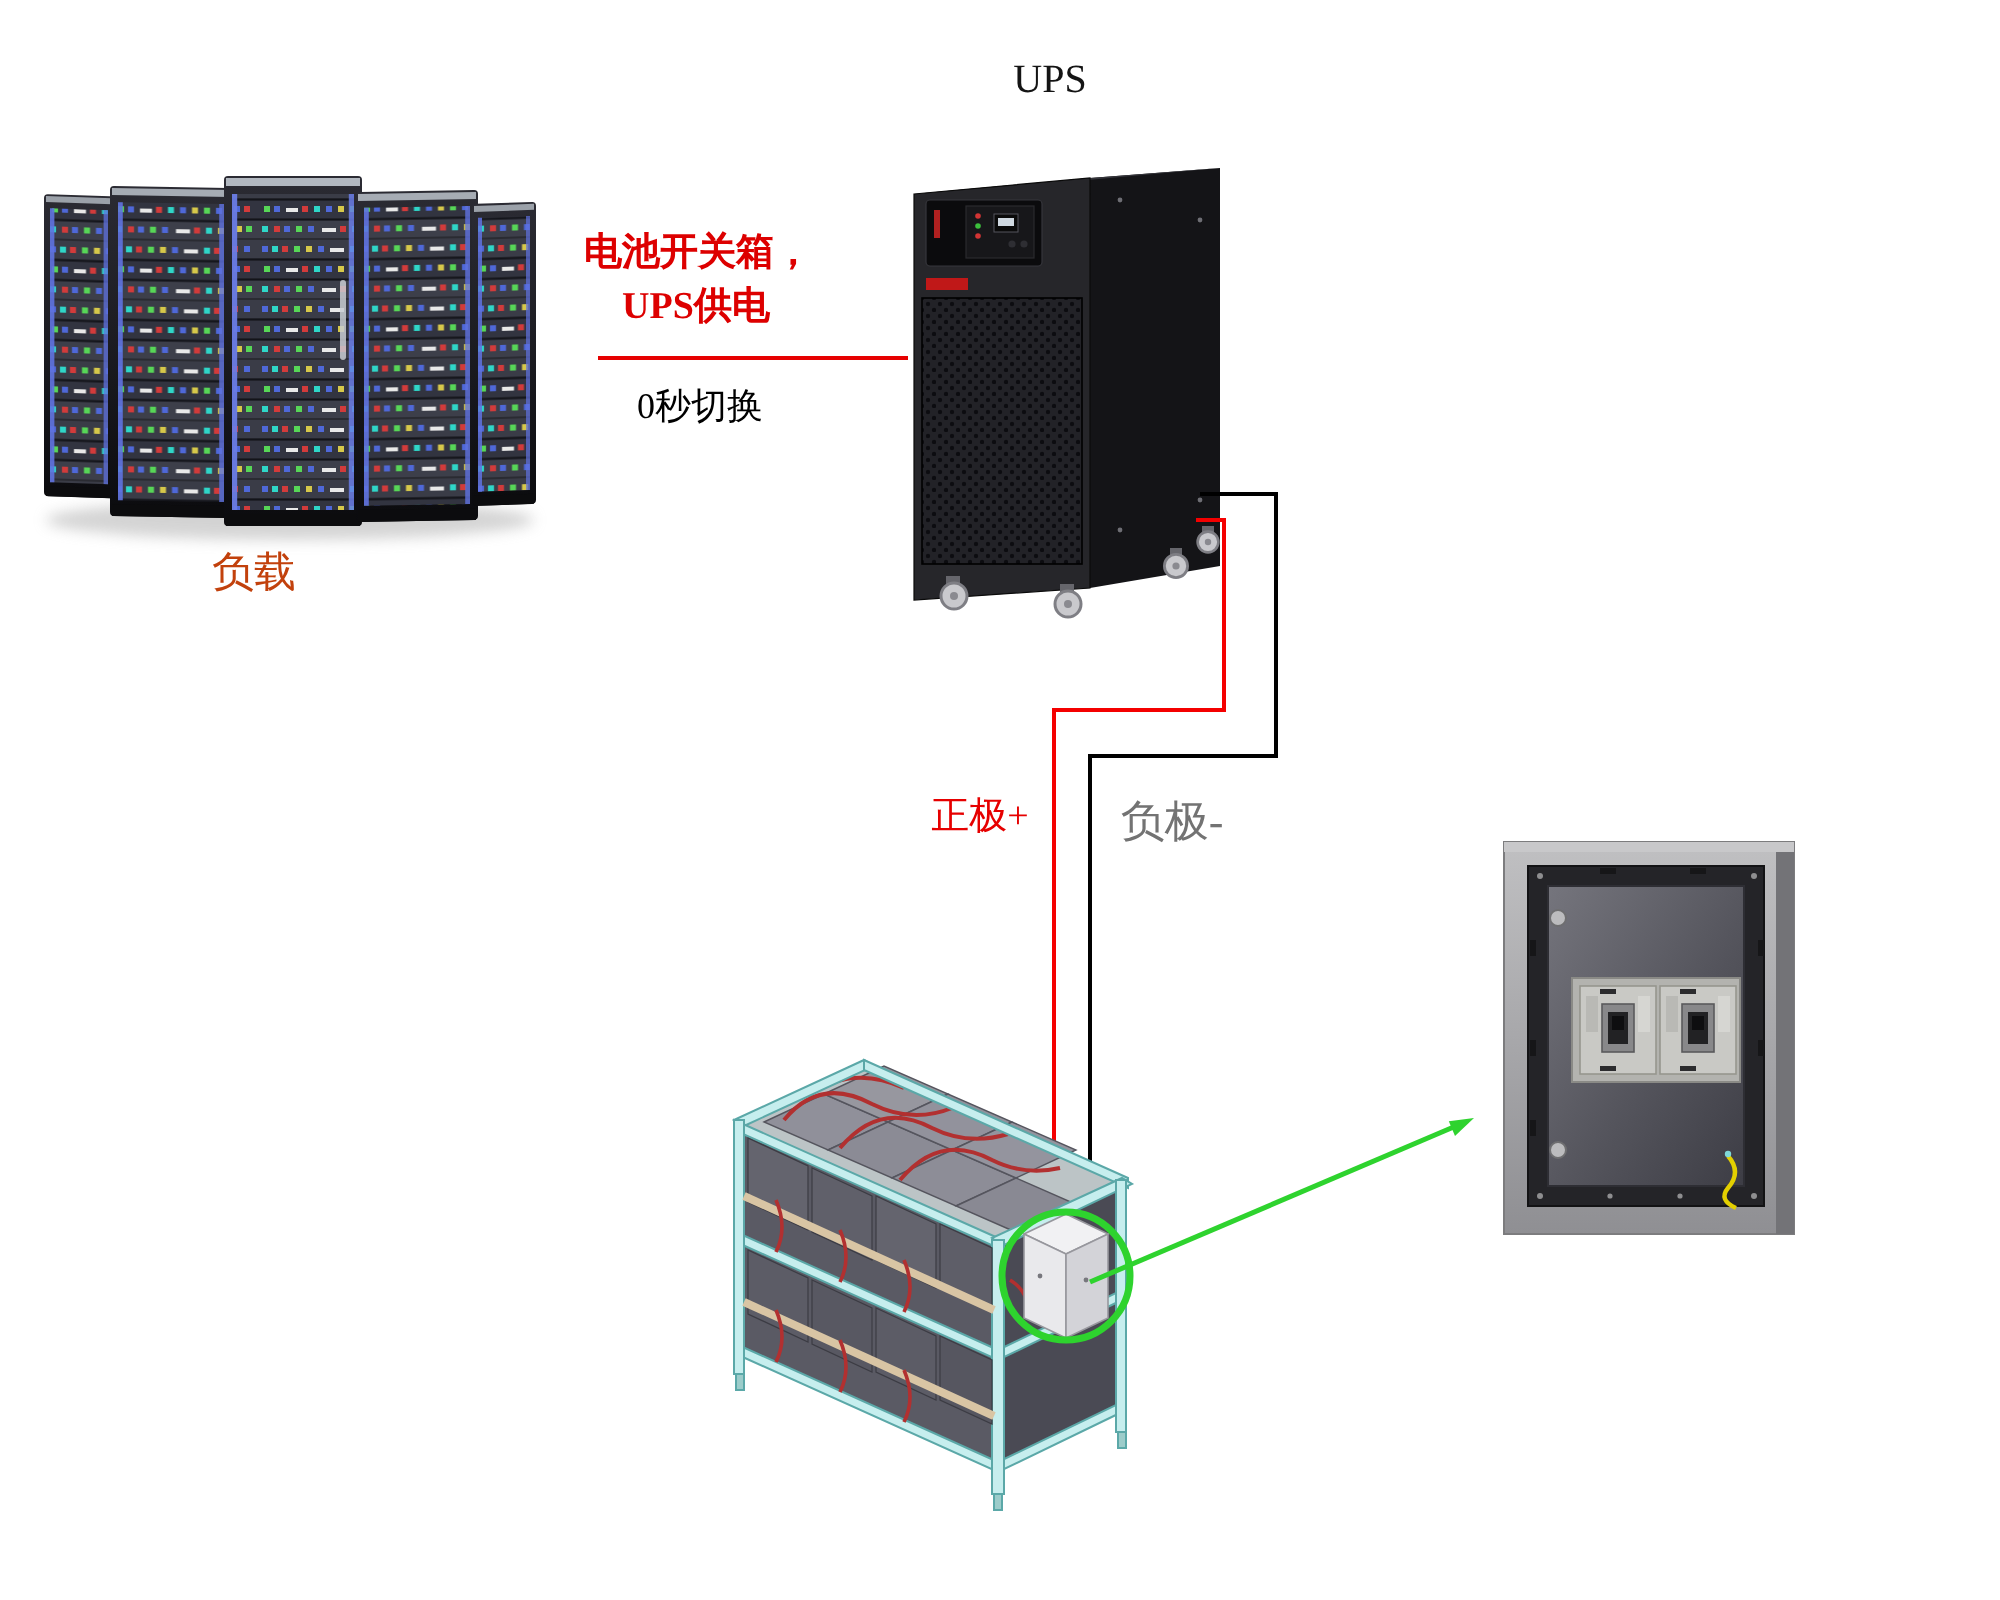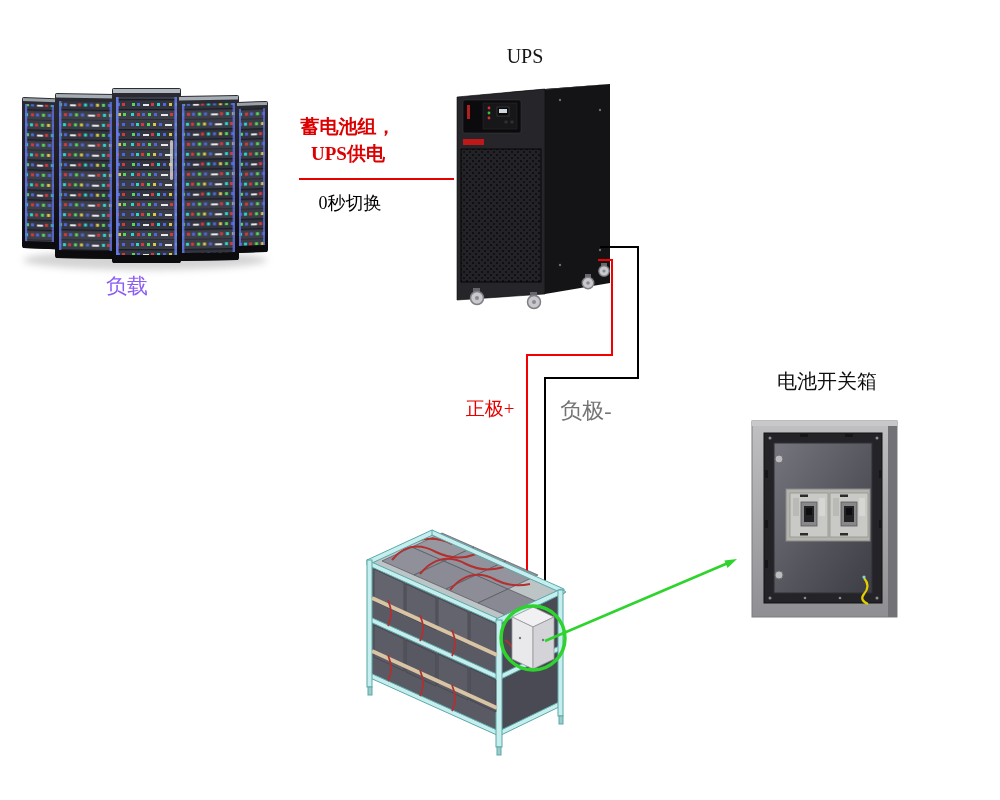--- a/index.html
+++ b/index.html
@@ -2,22 +2,22 @@
 <html><head>
 <meta charset="utf-8">
 <style>
   html,body{margin:0;padding:0;background:#ffffff;}
   .stage{
     position:relative;width:1000px;height:800px;background:#ffffff;overflow:hidden;
     font-family:"Liberation Serif","DejaVu Serif",serif;color:#111;
   }
   .stage svg{position:absolute;left:0;top:0;}
   .lbl{position:absolute;text-align:center;white-space:nowrap;line-height:1.25;}
-  .lbl-ups     {left:480px;top:44px;width:90px;font-size:20px;color:#141414;}
-  .lbl-load    {left:73px;top:273px;width:108px;font-size:21px;color:#8b5cf6;}
+  .lbl-ups     {left:480px;top:28px;width:90px;font-size:20px;color:#141414;}
+  .lbl-load    {left:73px;top:273px;width:108px;font-size:21px;color:#c2410c;}
   .lbl-batt    {left:433px;top:754px;width:128px;font-size:21px;color:#101010;}
   .lbl-swbox   {left:753px;top:369px;width:148px;font-size:20px;color:#101010;}
   .ann-red{
     left:292px;top:113px;width:112px;font-size:19px;font-weight:bold;
     color:#dd0000;line-height:27px;
   }
   .lbl-switchtime{left:300px;top:192px;width:100px;font-size:18px;color:#000;}
   .lbl-pos{left:458px;top:397px;width:64px;font-size:19px;font-weight:normal;color:#e60000;}
   .lbl-neg{left:553px;top:397px;width:66px;font-size:22px;color:#737373;}
 </style>
@@ -325,21 +325,20 @@
           <rect x="845" y="434" width="8" height="3"></rect>
       </g>
       <path d="M864,578 q7,8 0,16 q-5,6 4,10" fill="none" stroke="#e3cf00" stroke-width="2.2"></path>
       <circle cx="864" cy="577" r="1.6" fill="#7fd8d8"></circle>
     </g>
   </svg>
 
   <div class="lbl lbl-ups">UPS</div>
   <div class="lbl lbl-load">负载</div>
   <div class="lbl ann-red">
-    <div>蓄电池组，</div>
+    <div>电池开关箱，</div>
     <div>UPS供电</div>
   </div>
   <div class="lbl lbl-switchtime">0秒切换</div>
   <div class="lbl lbl-pos">正极+</div>
   <div class="lbl lbl-neg">负极-</div>
-  <div class="lbl lbl-swbox">电池开关箱</div>
 
 </div>
 
 </body></html>

